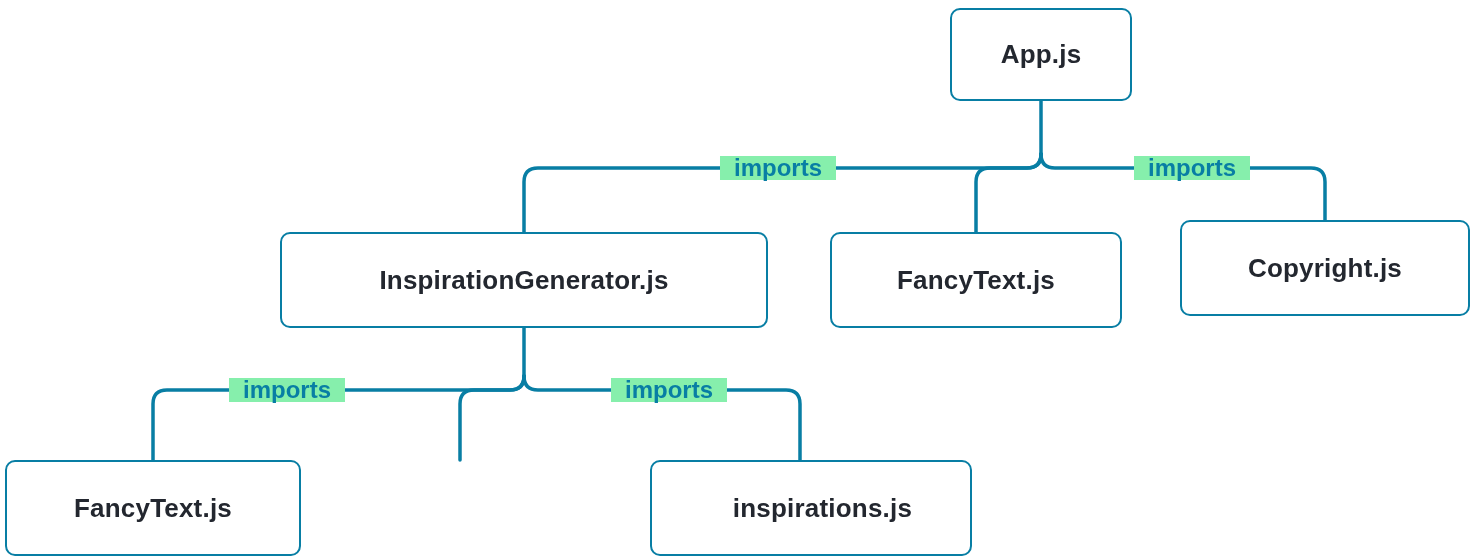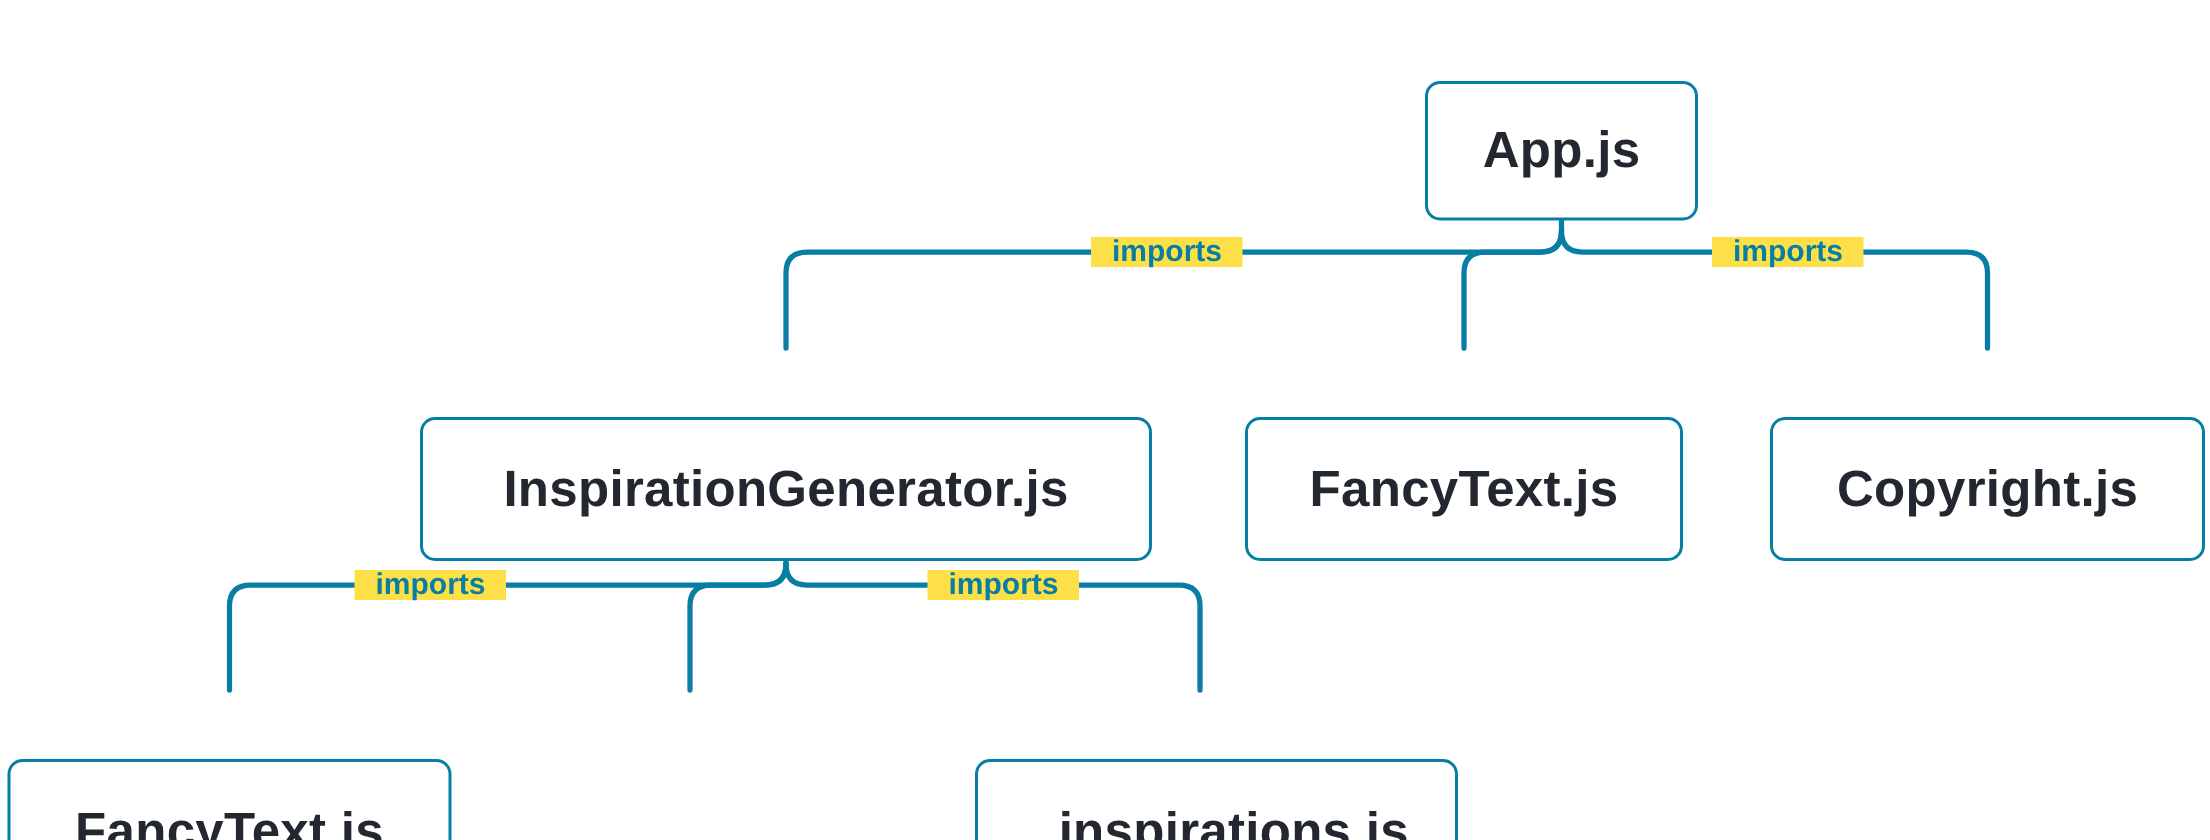--- a/index.html
+++ b/index.html
@@ -31,45 +31,44 @@
     }
     .node {
       position: absolute;
       display: flex;
       align-items: center;
       justify-content: center;
       background: #ffffff;
       border: 2.5px solid #087ea4;
       border-radius: 10px;
       color: #23272f;
-      font-size: 34px;
+      font-size: 26px;
       font-weight: 600;
       letter-spacing: 0.2px;
       z-index: 2;
       box-sizing: border-box;
       white-space: nowrap;
-      margin-top: 46px;
     }
     .edge-label {
       position: absolute;
       transform: translate(-50%, -50%);
-      background: #fde047;
+      background: #86efac;
       color: #087ea4;
-      font-size: 20px;
+      font-size: 24px;
       font-weight: 700;
       padding: 0 14px;
       z-index: 3;
       white-space: nowrap;
       line-height: 1;
     }
     
     .n-app        { left: 950px;  top: 8px;   width: 182px; height: 93px; }
     .n-gen        { left: 280px;  top: 232px; width: 488px; height: 96px; }
     .n-fancy-top  { left: 830px;  top: 232px; width: 292px; height: 96px; }
-    .n-copyright  { left: 1180px; top: 232px; width: 290px; height: 96px; }
+    .n-copyright  { left: 1180px; top: 220px; width: 290px; height: 96px; }
     .n-fancy-bot  { left: 5px;    top: 460px; width: 296px; height: 96px; }
     .n-color      { left: 352px;  top: 460px; width: 216px; height: 96px; }
     .n-insp       { left: 650px;  top: 460px; width: 322px; height: 96px; padding-left: 23px; }
     
     .l-app-left  { left: 778px;  top: 168px; }
     .l-app-right { left: 1192px; top: 168px; }
     .l-gen-left  { left: 287px;  top: 390px; }
     .l-gen-right { left: 669px;  top: 390px; }
   </style>
 </head>

